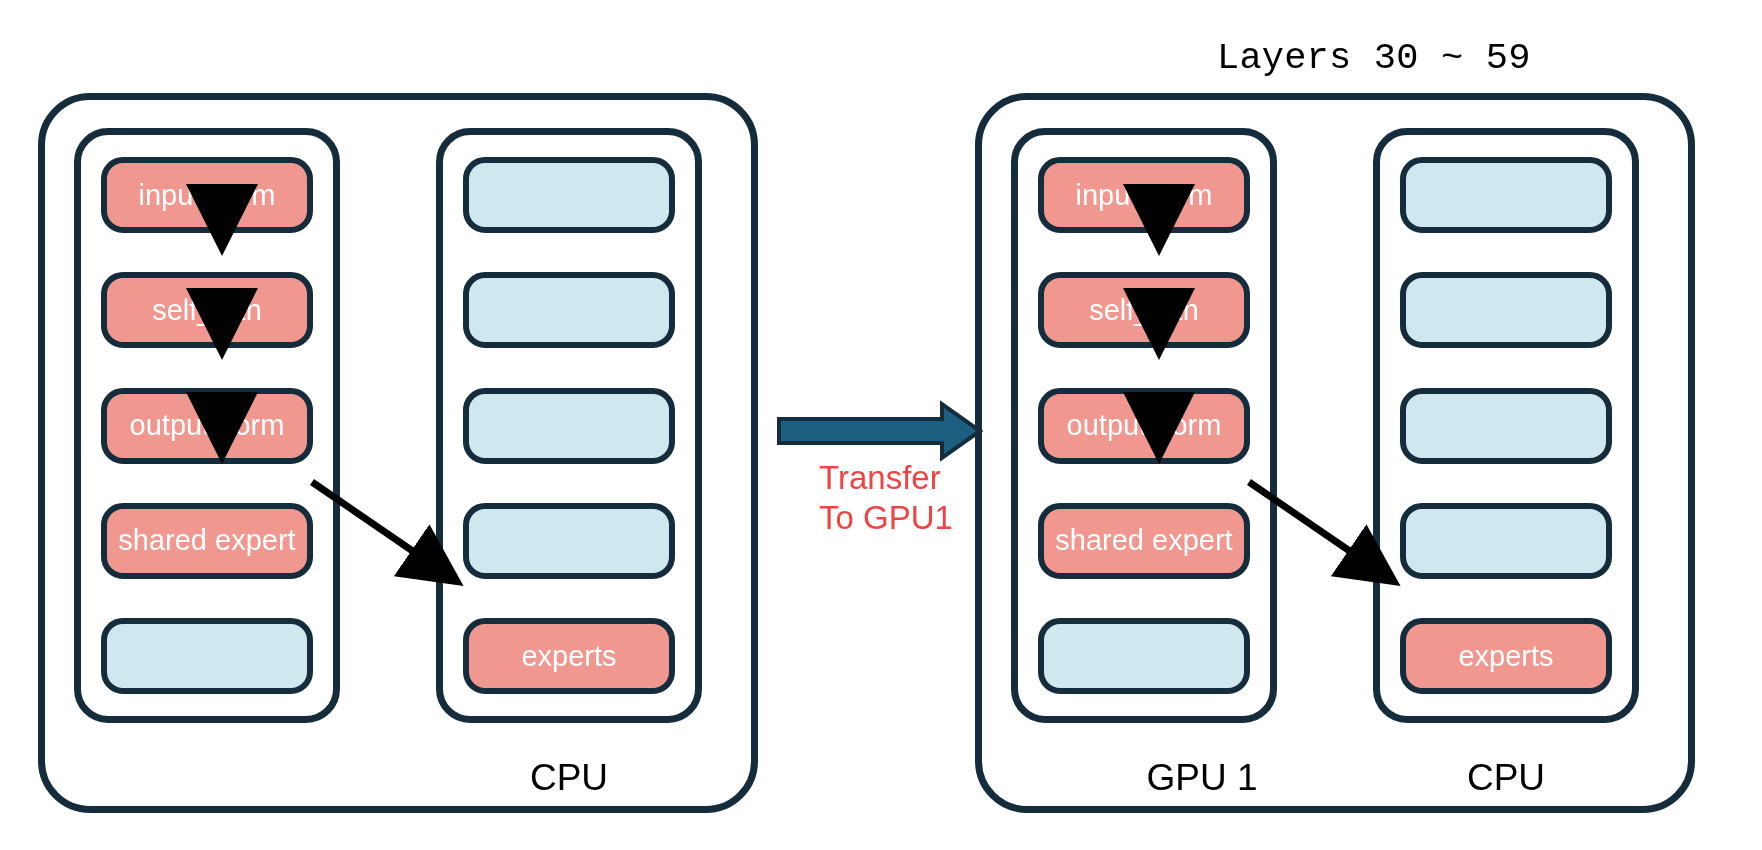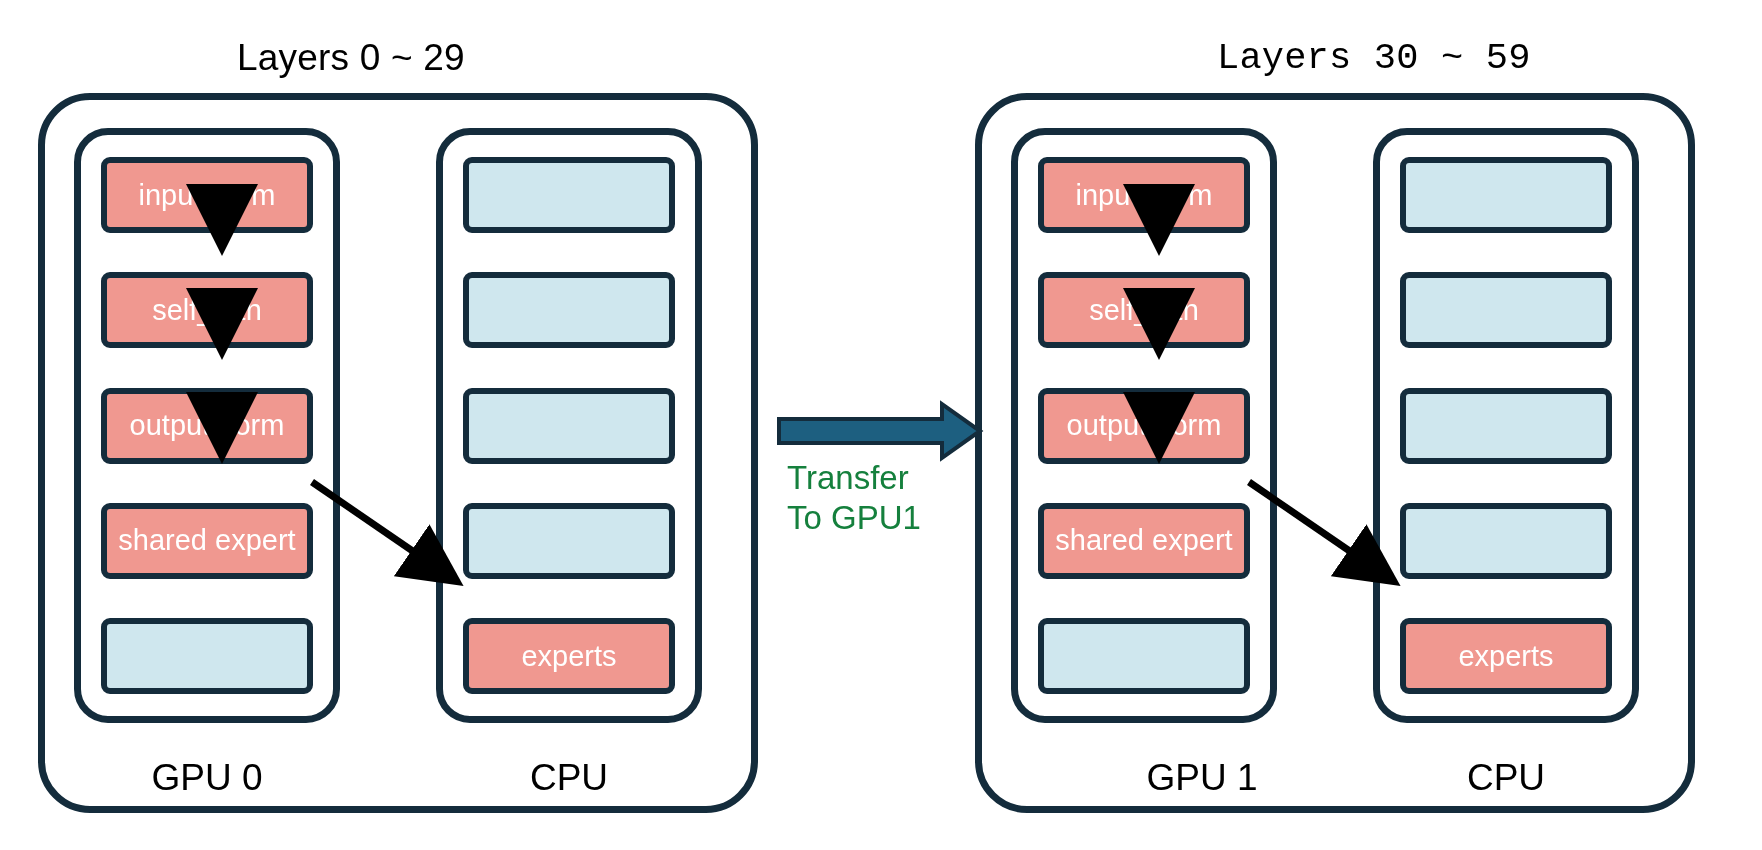--- a/index.html
+++ b/index.html
@@ -44,21 +44,21 @@
     display: flex;
     flex-direction: column;
     justify-content: space-between;
     padding: 22px 20px;
   }
 
   
   .slot {
     height: 76px;
     border: 6px solid #142c3c;
-    border-radius: 9px;
+    border-radius: 22px;
     display: flex;
     align-items: center;
     justify-content: center;
     font-size: 29px;
     color: #ffffff;
     white-space: nowrap;
   }
   .slot.active   { background: #f09890; }
   .slot.inactive { background: #cfe7ee; }
 
@@ -77,51 +77,50 @@
     left: 0; top: 0;
     width: 1762px;
     height: 850px;
     pointer-events: none;
   }
 
   
   .transfer-label {
     position: absolute;
     font-size: 33px;
-    color: #15803d;
+    color: #ef4444;
     line-height: 1.22;
     white-space: nowrap;
+    margin-left: 32px;
   }
 </style>
 </head>
 <body>
 
 <div id="canvas">
 
-  <div class="panel-title" style="left:237px; top:37px;">Layers 0 ~ 29</div>
 
   <div class="device-group" style="left:38px; top:93px; width:720px; height:720px;"></div>
 
   <div class="column" style="left:74px; top:128px; width:266px; height:595px;">
     <div class="slot active">input norm</div>
     <div class="slot active">self_attn</div>
     <div class="slot active">output norm</div>
     <div class="slot active">shared expert</div>
     <div class="slot inactive"></div>
   </div>
 
   <div class="column" style="left:436px; top:128px; width:266px; height:595px;">
     <div class="slot inactive"></div>
     <div class="slot inactive"></div>
     <div class="slot inactive"></div>
     <div class="slot inactive"></div>
     <div class="slot active">experts</div>
   </div>
 
-  <div class="device-label" style="left:74px; top:757px; width:266px;">GPU 0</div>
   <div class="device-label" style="left:436px; top:757px; width:266px;">CPU</div>
 
   <div class="panel-title" style="left:1217px; top:37px;font-family:Liberation Mono, monospace;">Layers 30 ~ 59</div>
 
   <div class="device-group" style="left:975px; top:93px; width:720px; height:720px;"></div>
 
   <div class="column" style="left:1011px; top:128px; width:266px; height:595px;">
     <div class="slot active">input norm</div>
     <div class="slot active">self_attn</div>
     <div class="slot active">output norm</div>

